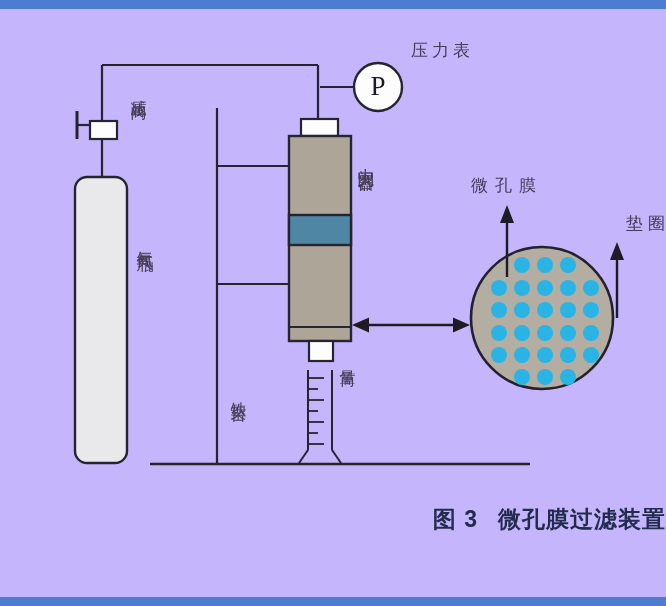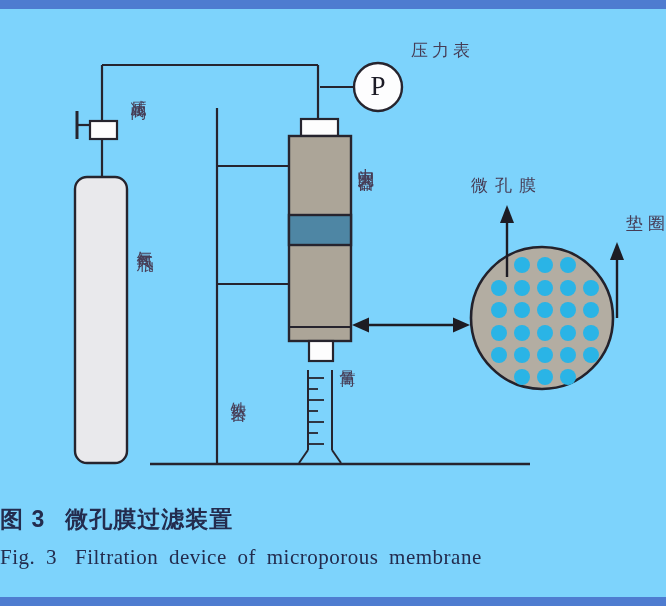--- a/index.html
+++ b/index.html
@@ -1,19 +1,19 @@
 <!DOCTYPE html>
 <html><head>
 <meta charset="utf-8">
 <style>
   html,body{margin:0;padding:0;}
   .screen{
     position:relative;
     width:666px;height:606px;
-    background:#7dd3fc;
+    background:#c4b5fd;
     overflow:hidden;
     font-family:"Liberation Sans",sans-serif;
   }
   .edge-bar{
     position:absolute;left:0;width:666px;height:9px;
     background:#4e7cd0;
   }
   .edge-bar.top{top:0;}
   .edge-bar.bottom{bottom:0;}
   svg.diagram{position:absolute;left:0;top:0;}
@@ -32,21 +32,21 @@
   .gauge-p{
     position:absolute;
     left:366px;top:71px;width:24px;
     text-align:center;
     font-family:"Liberation Serif",serif;
     font-size:27px;
     color:#1c1b26;
   }
   .caption{
     position:absolute;left:0;width:666px;
-    text-align:left;
+    text-align:right;
     color:#232c4e;
   }
   .caption.cn{
     top:504px;
     font-size:23px;
     font-weight:bold;
     letter-spacing:1px;
   }
   .caption.cn .cap-label{margin-right:20px;}
   .caption.en{
@@ -175,18 +175,15 @@
 
   <div class="lbl vert" style="left:229px;top:389px;font-size:16px;">铁架台</div>
 
   <div class="lbl" style="left:471px;top:176px;letter-spacing:7px;font-family:Liberation Serif, serif;">微孔膜</div>
 
   <div class="lbl" style="left:626px;top:214px;letter-spacing:5px;">垫圈</div>
 
   <div class="caption cn">
     <span class="cap-label">图 3</span><span>微孔膜过滤装置</span>
   </div>
-  <div class="caption en">
-    <span class="cap-label">Fig. 3</span><span>Filtration device of microporous membrane</span>
-  </div>
 
   <div class="edge-bar bottom"></div>
 </div>
 
 </body></html>

